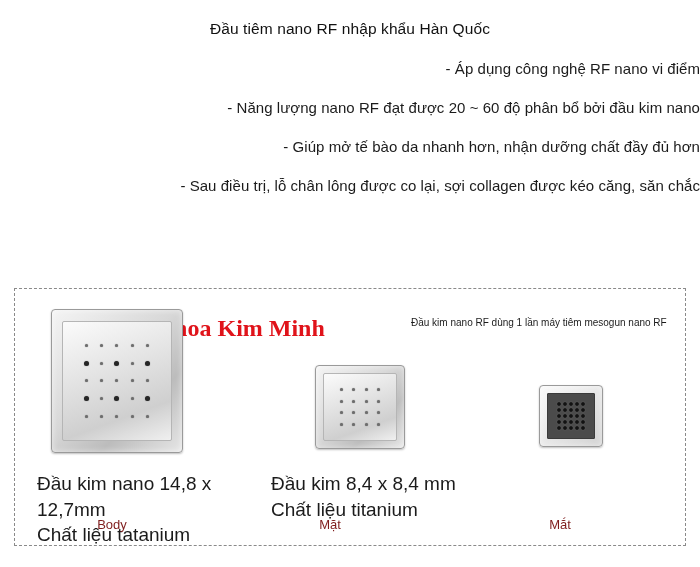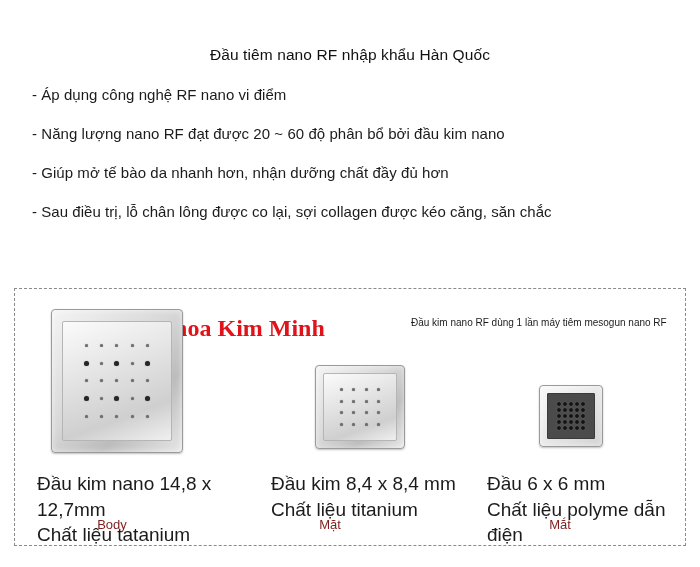--- a/index.html
+++ b/index.html
@@ -18,27 +18,28 @@
   .page {
     width: 700px;
     height: 567px;
     position: relative;
     box-sizing: border-box;
   }
   .title {
     text-align: center;
     font-size: 15.5px;
     color: #111111;
-    padding-top: 46px;
+    padding-top: 20px;
     letter-spacing: 0.1px;
   }
   .bullets {
     margin: 0;
     padding: 22px 0 0 32px;
     list-style: none;
+    text-align: right;
   }
   .bullets li {
     font-size: 15px;
     color: #1b1b1b;
     margin-bottom: 22px;
     letter-spacing: 0.05px;
   }
   .panel {
     position: absolute;
     left: 14px;
@@ -293,22 +294,20 @@
             <span class="dot"></span>
             <span class="dot"></span>
           </div>
         </div>
       </div>
 
       <div class="item-caption cap-body">Đầu kim nano 14,8 x 12,7mm
 Chất liệu tatanium</div>
       <div class="item-caption cap-face">Đầu kim 8,4 x 8,4 mm
 Chất liệu titanium</div>
-      <div class="item-caption cap-eye">Đầu 6 x 6 mm
-Chất liệu polyme dẫn điện</div>
 
       <div class="item-label lab-body">Body</div>
       <div class="item-label lab-eye">Mắt</div>
       <div class="item-label lab-face">Mặt</div>
 
     </div>
   </div>
 </div>
 
 </body></html>

